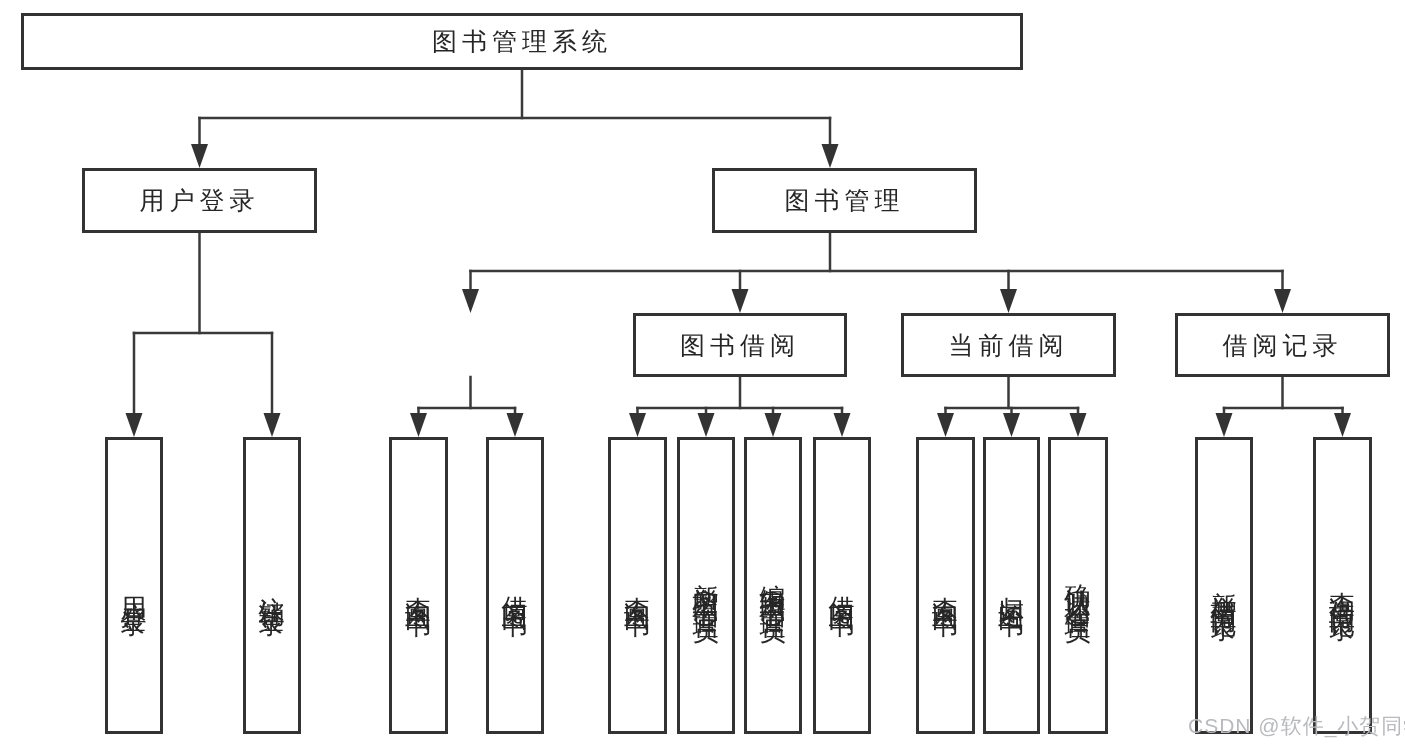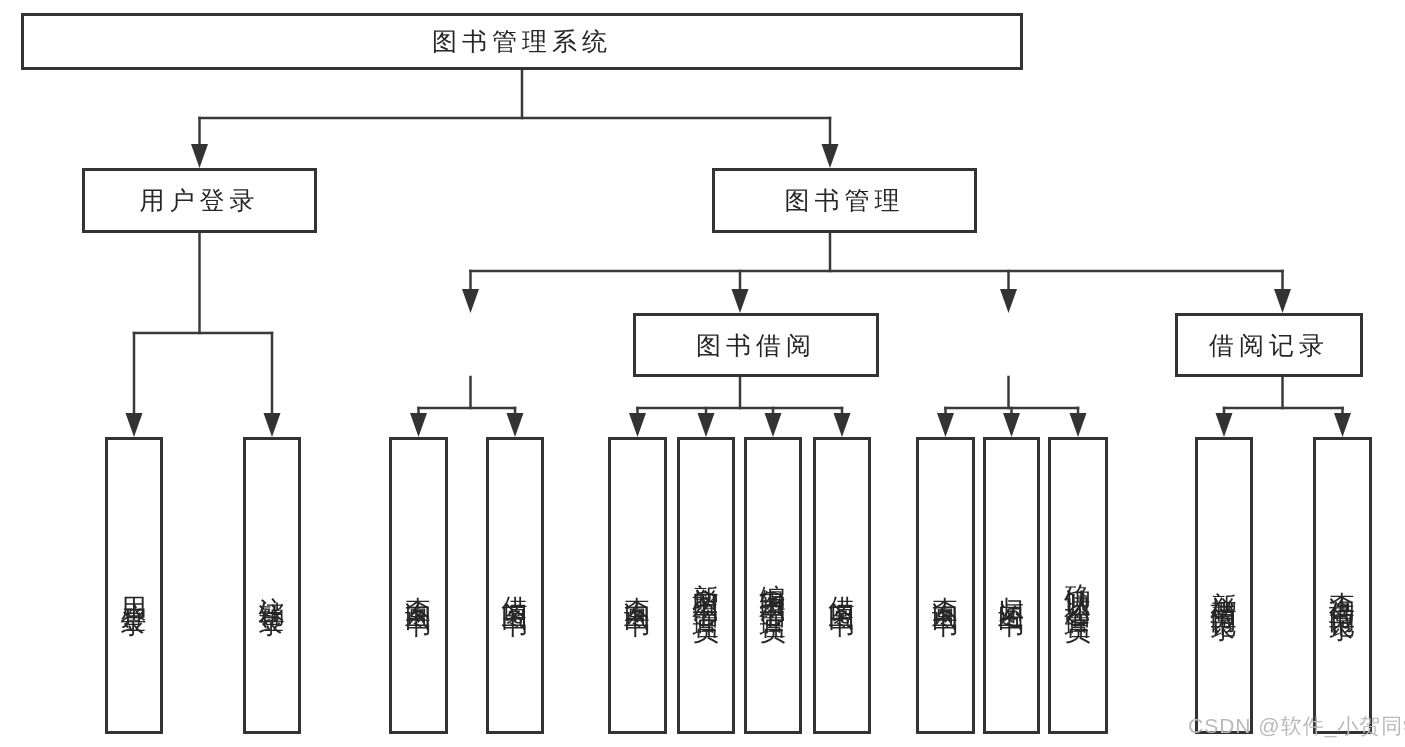--- a/index.html
+++ b/index.html
@@ -102,22 +102,23 @@
       <polygon points="1215.5,413 1232.5,413 1224,437" fill="#333333"></polygon>
       <line x1="1342.5" y1="408" x2="1342.5" y2="419" stroke="#3a3a3a" stroke-width="2.5" stroke-linecap="square"></line>
       <polygon points="1334,413 1351,413 1342.5,437" fill="#333333"></polygon>
     </svg>
 
   <div class="node hnode" style="left:21px;top:13px;width:1002px;height:57px">图书管理系统</div>
 
   <div class="node hnode" style="left:82px;top:168px;width:235px;height:65px">用户登录</div>
   <div class="node hnode" style="left:712px;top:168px;width:265px;height:65px">图书管理</div>
 
-  <div class="node hnode" style="left:633px;top:313px;width:246px;height:64px">图书借阅</div>
-  <div class="node hnode" style="left:1175px;top:313px;width:188px;height:64px">借阅记录</div>
+  <div class="node hnode" style="left:633px;top:313px;width:214px;height:64px">图书借阅</div>
+  <div class="node hnode" style="left:901px;top:313px;width:215px;height:64px">当前借阅</div>
+  <div class="node hnode" style="left:1175px;top:313px;width:215px;height:64px">借阅记录</div>
 
   <div class="node vnode" style="left:105px;top:437px;width:58px;height:297px">
     <span>用户登录</span>
   </div>
   <div class="node vnode" style="left:243px;top:437px;width:58px;height:297px">
     <span>注销登录</span>
   </div>
 
   <div class="node vnode" style="left:389px;top:437px;width:59px;height:297px">
     <span>查询图书</span>

